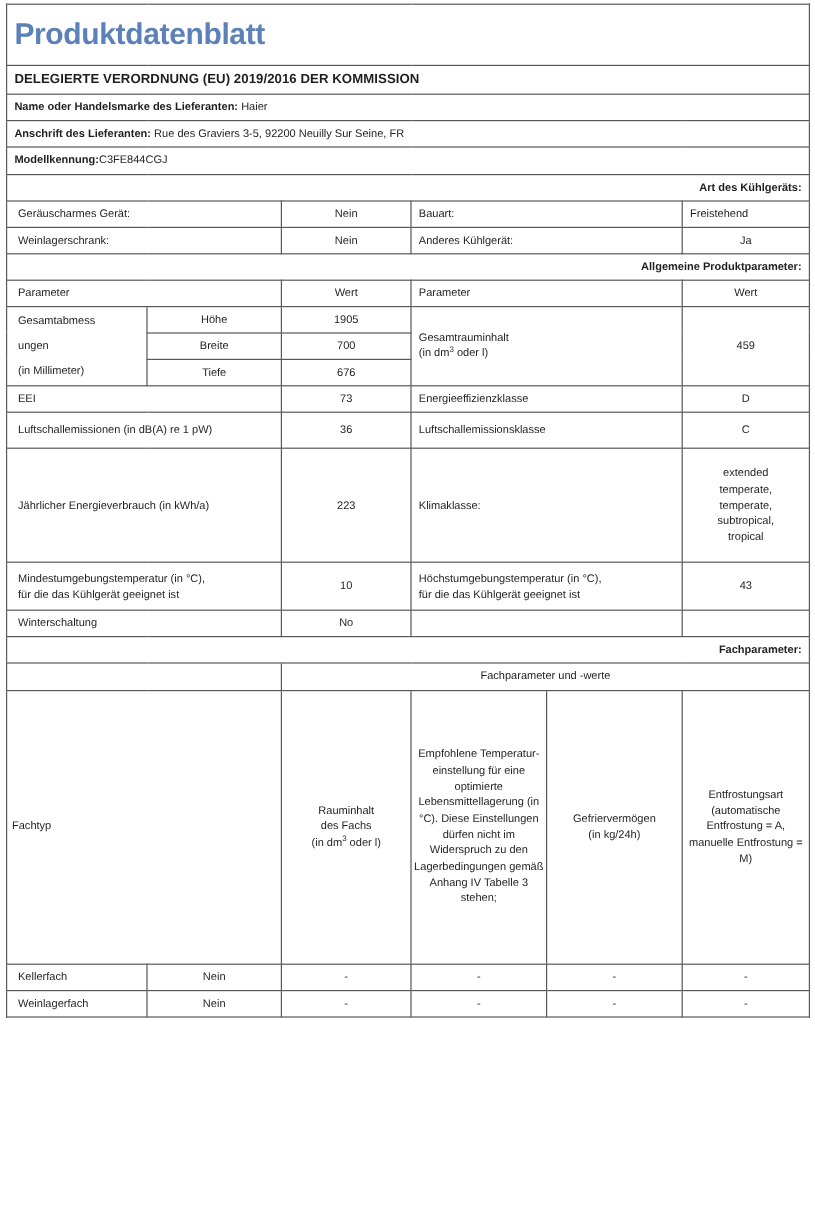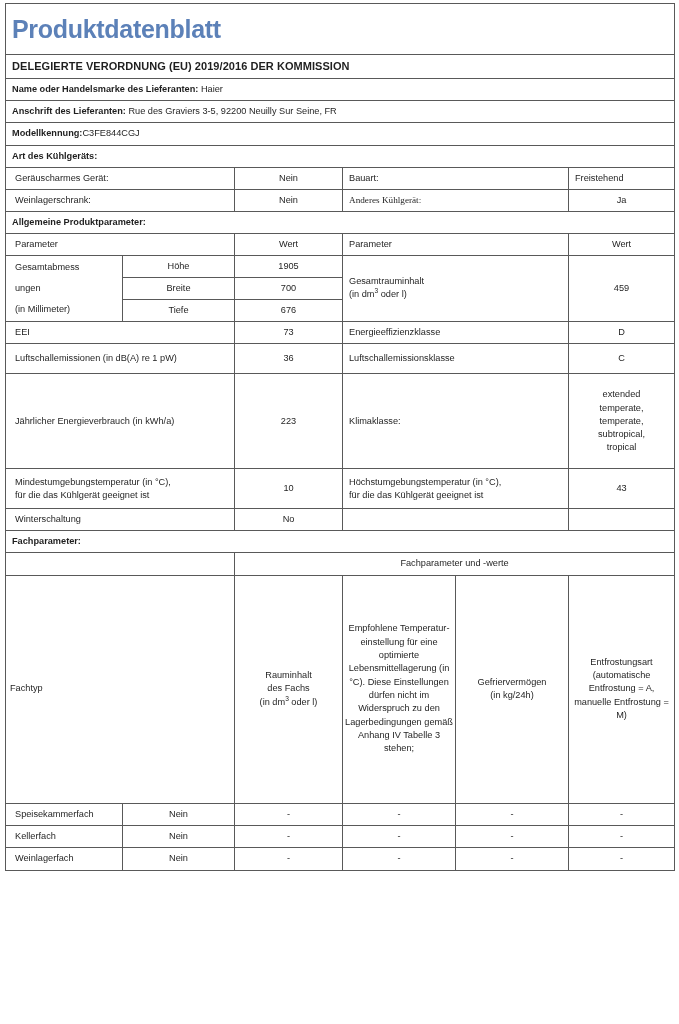--- a/index.html
+++ b/index.html
@@ -75,30 +75,31 @@
     padding: 8px 9px;
   }
   .lbl { font-weight: bold; }
   .val { font-weight: normal; }
 
   td.section-head {
     border-left: none;
     border-right: none;
     padding: 8px 9px;
     font-weight: bold;
+    text-align: right;
   }
 
   
   .c { text-align: center; }
   .l { text-align: left; }
   .vb { vertical-align: bottom; text-align: center; }
   .vt { vertical-align: top; }
   .vm { vertical-align: middle; }
   .bold { font-weight: bold; }
-  .pad-left-lg { padding-left: 18px; font-family: Liberation Serif, serif; }
+  .pad-left-lg { padding-left: 18px; }
   sup { font-size: 6.6px; vertical-align: super; line-height: 0; }
 
   
   table.fach {
     border-collapse: collapse;
     table-layout: fixed;
     width: 669px;
     margin: 0 5px;
     border: 1.6px solid #595959;
     border-top: none;
@@ -297,28 +298,20 @@
           <div><span>(in dm</span><sup>3</sup><span> oder l)</span></div>
         </td>
         <td class="c vm" style="padding:4px 2px">Empfohlene Temperatur-einstellung für eine optimierte Lebensmittellagerung (in °C). Diese Einstellungen dürfen nicht im Widerspruch zu den Lagerbedingungen gemäß Anhang IV Tabelle 3 stehen;</td>
         <td class="c vm">
           <div>Gefriervermögen</div>
           <div>(in kg/24h)</div>
         </td>
         <td class="c vm edge-r" style="padding:4px 3px">Entfrostungsart (automatische Entfrostung = A, manuelle Entfrostung = M)</td>
       </tr>
 
-      <tr>
-        <td class="l edge-l" style="padding-left:9px">Speisekammerfach</td>
-        <td class="c">Nein</td>
-        <td class="c">-</td>
-        <td class="c">-</td>
-        <td class="c">-</td>
-        <td class="c edge-r">-</td>
-      </tr>
 
       <tr>
         <td class="l edge-l" style="padding-left:9px">Kellerfach</td>
         <td class="c">Nein</td>
         <td class="c">-</td>
         <td class="c">-</td>
         <td class="c">-</td>
         <td class="c edge-r">-</td>
       </tr>
 

